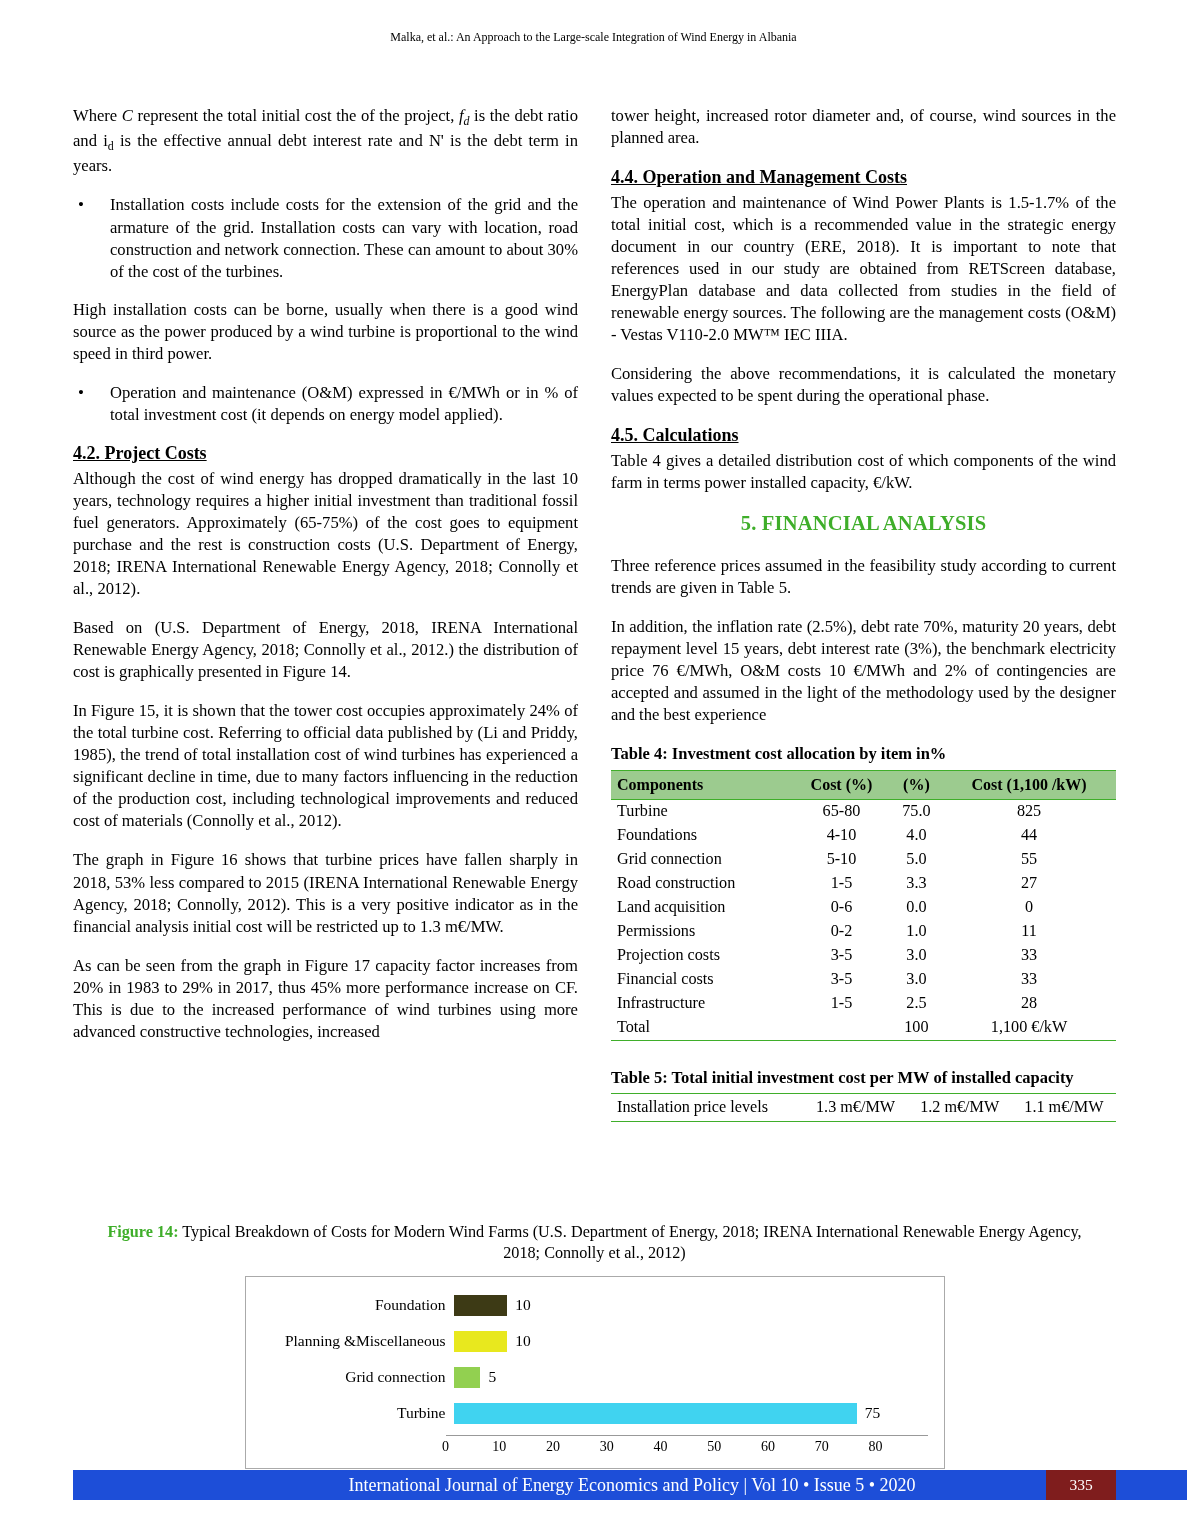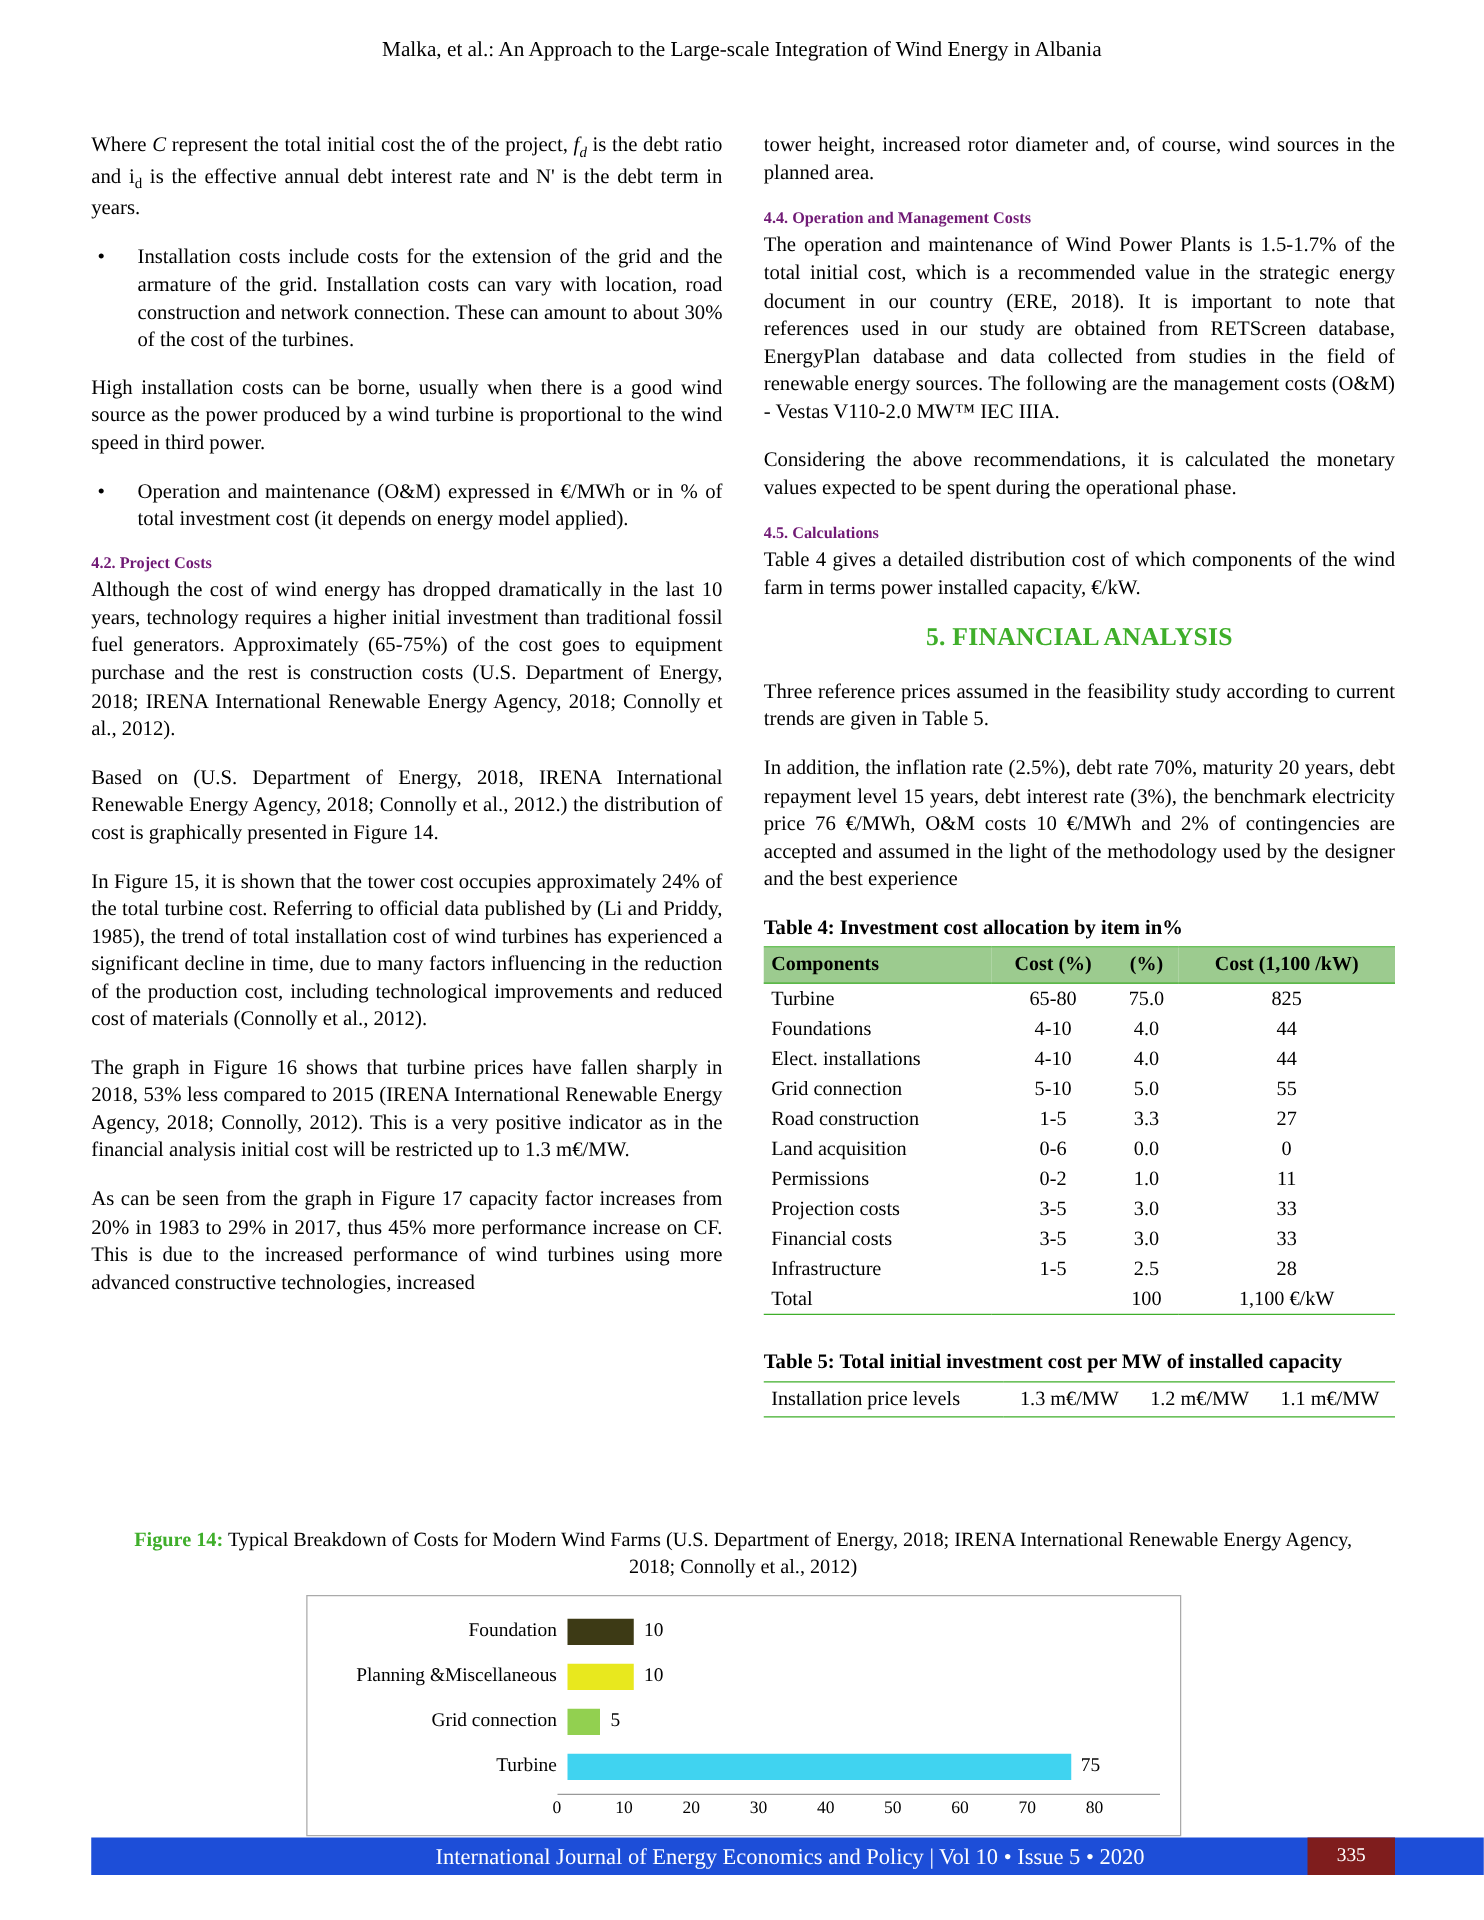--- a/index.html
+++ b/index.html
@@ -20,21 +20,21 @@
     width: 1187px;
     height: 1536px;
     box-sizing: border-box;
   }
   .running-head {
     position: absolute;
     top: 30px;
     left: 0;
     width: 1187px;
     text-align: center;
-    font-size: 17px;
+    font-size: 12px;
     font-family: "Liberation Serif", serif;
   }
   .columns {
     position: absolute;
     top: 78px;
     left: 73px;
     width: 1043px;
     height: 1130px;
     margin-top: 27px;
   }
@@ -67,26 +67,27 @@
     padding-left: 37px;
   }
   .bullets li:before {
     content: "\2022";
     position: absolute;
     left: 5px;
     top: 0;
     font-size: 17px;
   }
   h3.sect {
-    color: #701a75;
+    color: #000000;
     font-family: "Liberation Serif", serif;
     font-weight: bold;
-    font-size: 13px;
+    font-size: 18px;
     margin: 4px 0 3px 0;
     line-height: 1.25;
+    text-decoration: underline;
   }
   h2.bigsect {
     color: #3fae2a;
     font-family: "Liberation Serif", serif;
     font-weight: bold;
     font-size: 20.5px;
     text-align: center;
     margin: 18px 0 20px 0;
     letter-spacing: 0.2px;
   }
@@ -306,26 +307,20 @@
         </thead>
         <tbody>
           <tr>
             <td class="left">Turbine</td>
             <td>65-80</td>
             <td>75.0</td>
             <td>825</td>
           </tr>
           <tr>
             <td class="left">Foundations</td>
-            <td>4-10</td>
-            <td>4.0</td>
-            <td>44</td>
-          </tr>
-          <tr>
-            <td class="left">Elect. installations</td>
             <td>4-10</td>
             <td>4.0</td>
             <td>44</td>
           </tr>
           <tr>
             <td class="left">Grid connection</td>
             <td>5-10</td>
             <td>5.0</td>
             <td>55</td>
           </tr>

